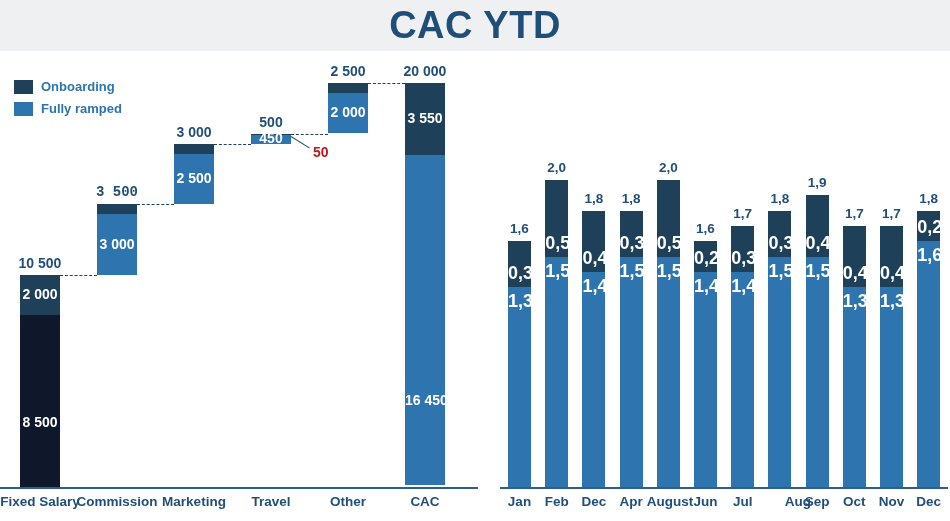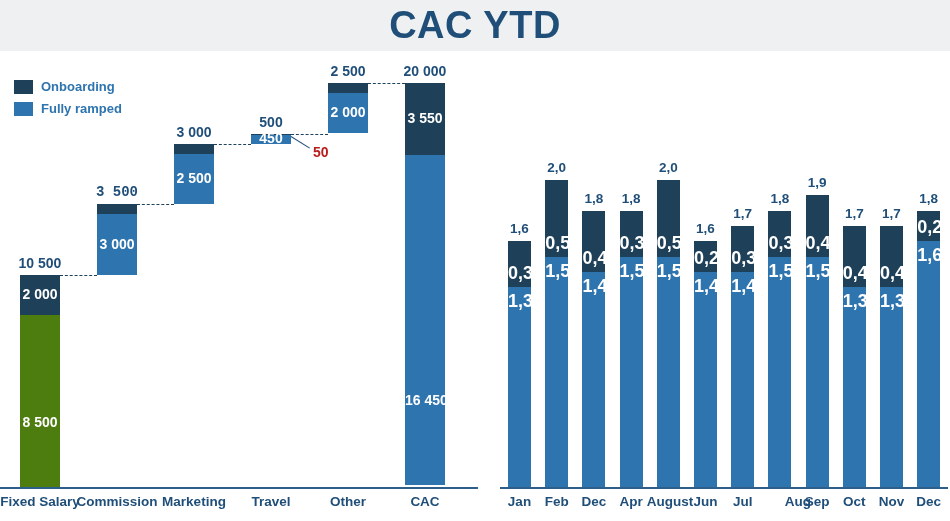--- a/index.html
+++ b/index.html
@@ -194,21 +194,21 @@
     </div>
   </div>
 
   <div class="plot" id="waterfall">
     <div class="axis-line"></div>
     <div id="wf-bars">
         <div class="bar" style="left: 20px; width: 40px; bottom: 34px; height: 212.1px;">
           <div class="seg dark" style="background: rgb(31, 64, 89); top: 0px; height: 40.4px;">
             <div class="seg-label" style="top: 11.2px;">2 000</div>
           </div>
-          <div class="seg blue" style="background: #4d7c0f; top: 40.4px; height: 171.7px;">
+          <div class="seg blue" style="background: #0f172a; top: 40.4px; height: 171.7px;">
             <div class="seg-label" style="top: 99.171px;">8 500</div>
           </div>
         </div>
         <div class="bar" style="left: 97px; width: 40px; bottom: 246.1px; height: 70.7px;">
           <div class="seg dark" style="background: rgb(31, 64, 89); top: 0px; height: 10.1px;"></div>
           <div class="seg blue" style="background: rgb(46, 116, 174); top: 10.1px; height: 60.6px;">
             <div class="seg-label" style="top: 21.3px;">3 000</div>
           </div>
         </div>
         <div class="bar" style="left: 174px; width: 40px; bottom: 316.8px; height: 60.6px;">

